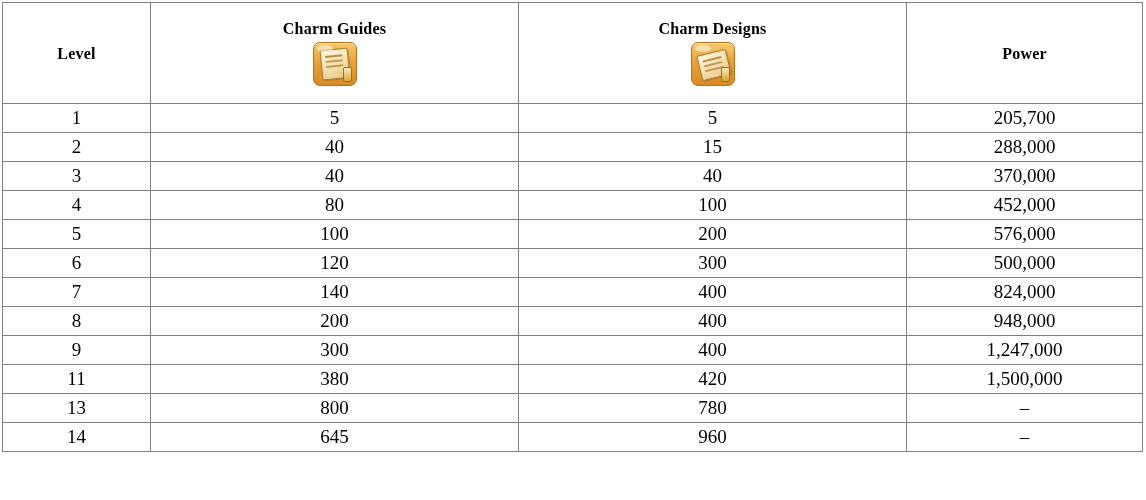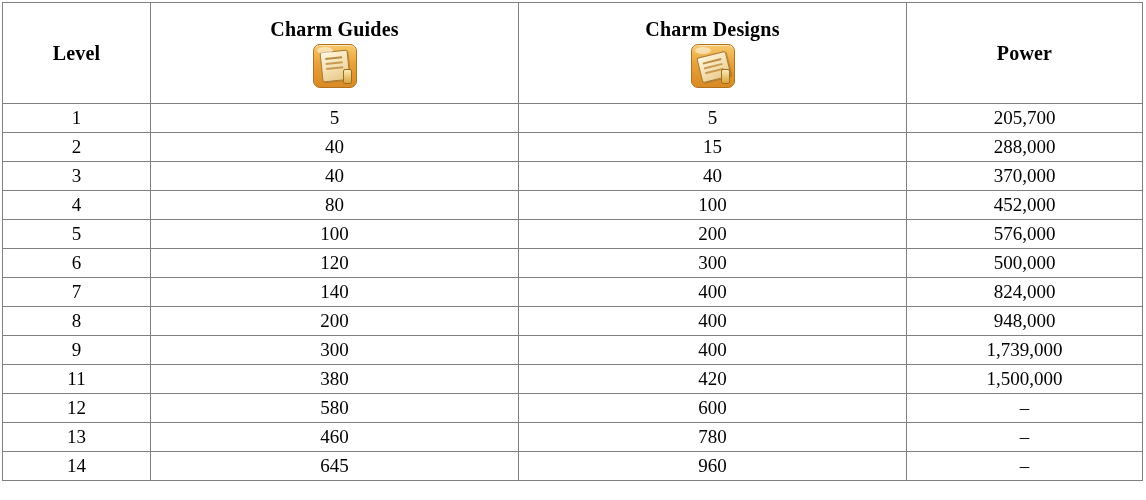--- a/index.html
+++ b/index.html
@@ -49,21 +49,21 @@
   }
   thead th.with-icon .head-stack {
     display: flex;
     flex-direction: column;
     align-items: center;
     justify-content: center;
     gap: 4px;
   }
   thead th .head-label {
     font-weight: bold;
-    font-size: 20px;
+    font-size: 16px;
     line-height: 1.1;
     letter-spacing: .2px;
   }
 
   tbody td {
     height: 26px;
     padding: 1px 4px;
     font-size: 19px;
     line-height: 1.1;
   }
@@ -215,37 +215,31 @@
         <tr>
           <td>8</td>
           <td>200</td>
           <td>400</td>
           <td>948,000</td>
         </tr>
         <tr>
           <td>9</td>
           <td>300</td>
           <td>400</td>
-          <td>1,739,000</td>
+          <td>1,247,000</td>
         </tr>
         <tr>
           <td>11</td>
           <td>380</td>
           <td>420</td>
           <td>1,500,000</td>
         </tr>
         <tr>
-          <td>12</td>
-          <td>580</td>
-          <td>600</td>
-          <td>–</td>
-        </tr>
-        <tr>
           <td>13</td>
-          <td>460</td>
+          <td>800</td>
           <td>780</td>
           <td>–</td>
         </tr>
         <tr>
           <td>14</td>
           <td>645</td>
           <td>960</td>
           <td>–</td>
         </tr>
       </tbody>

